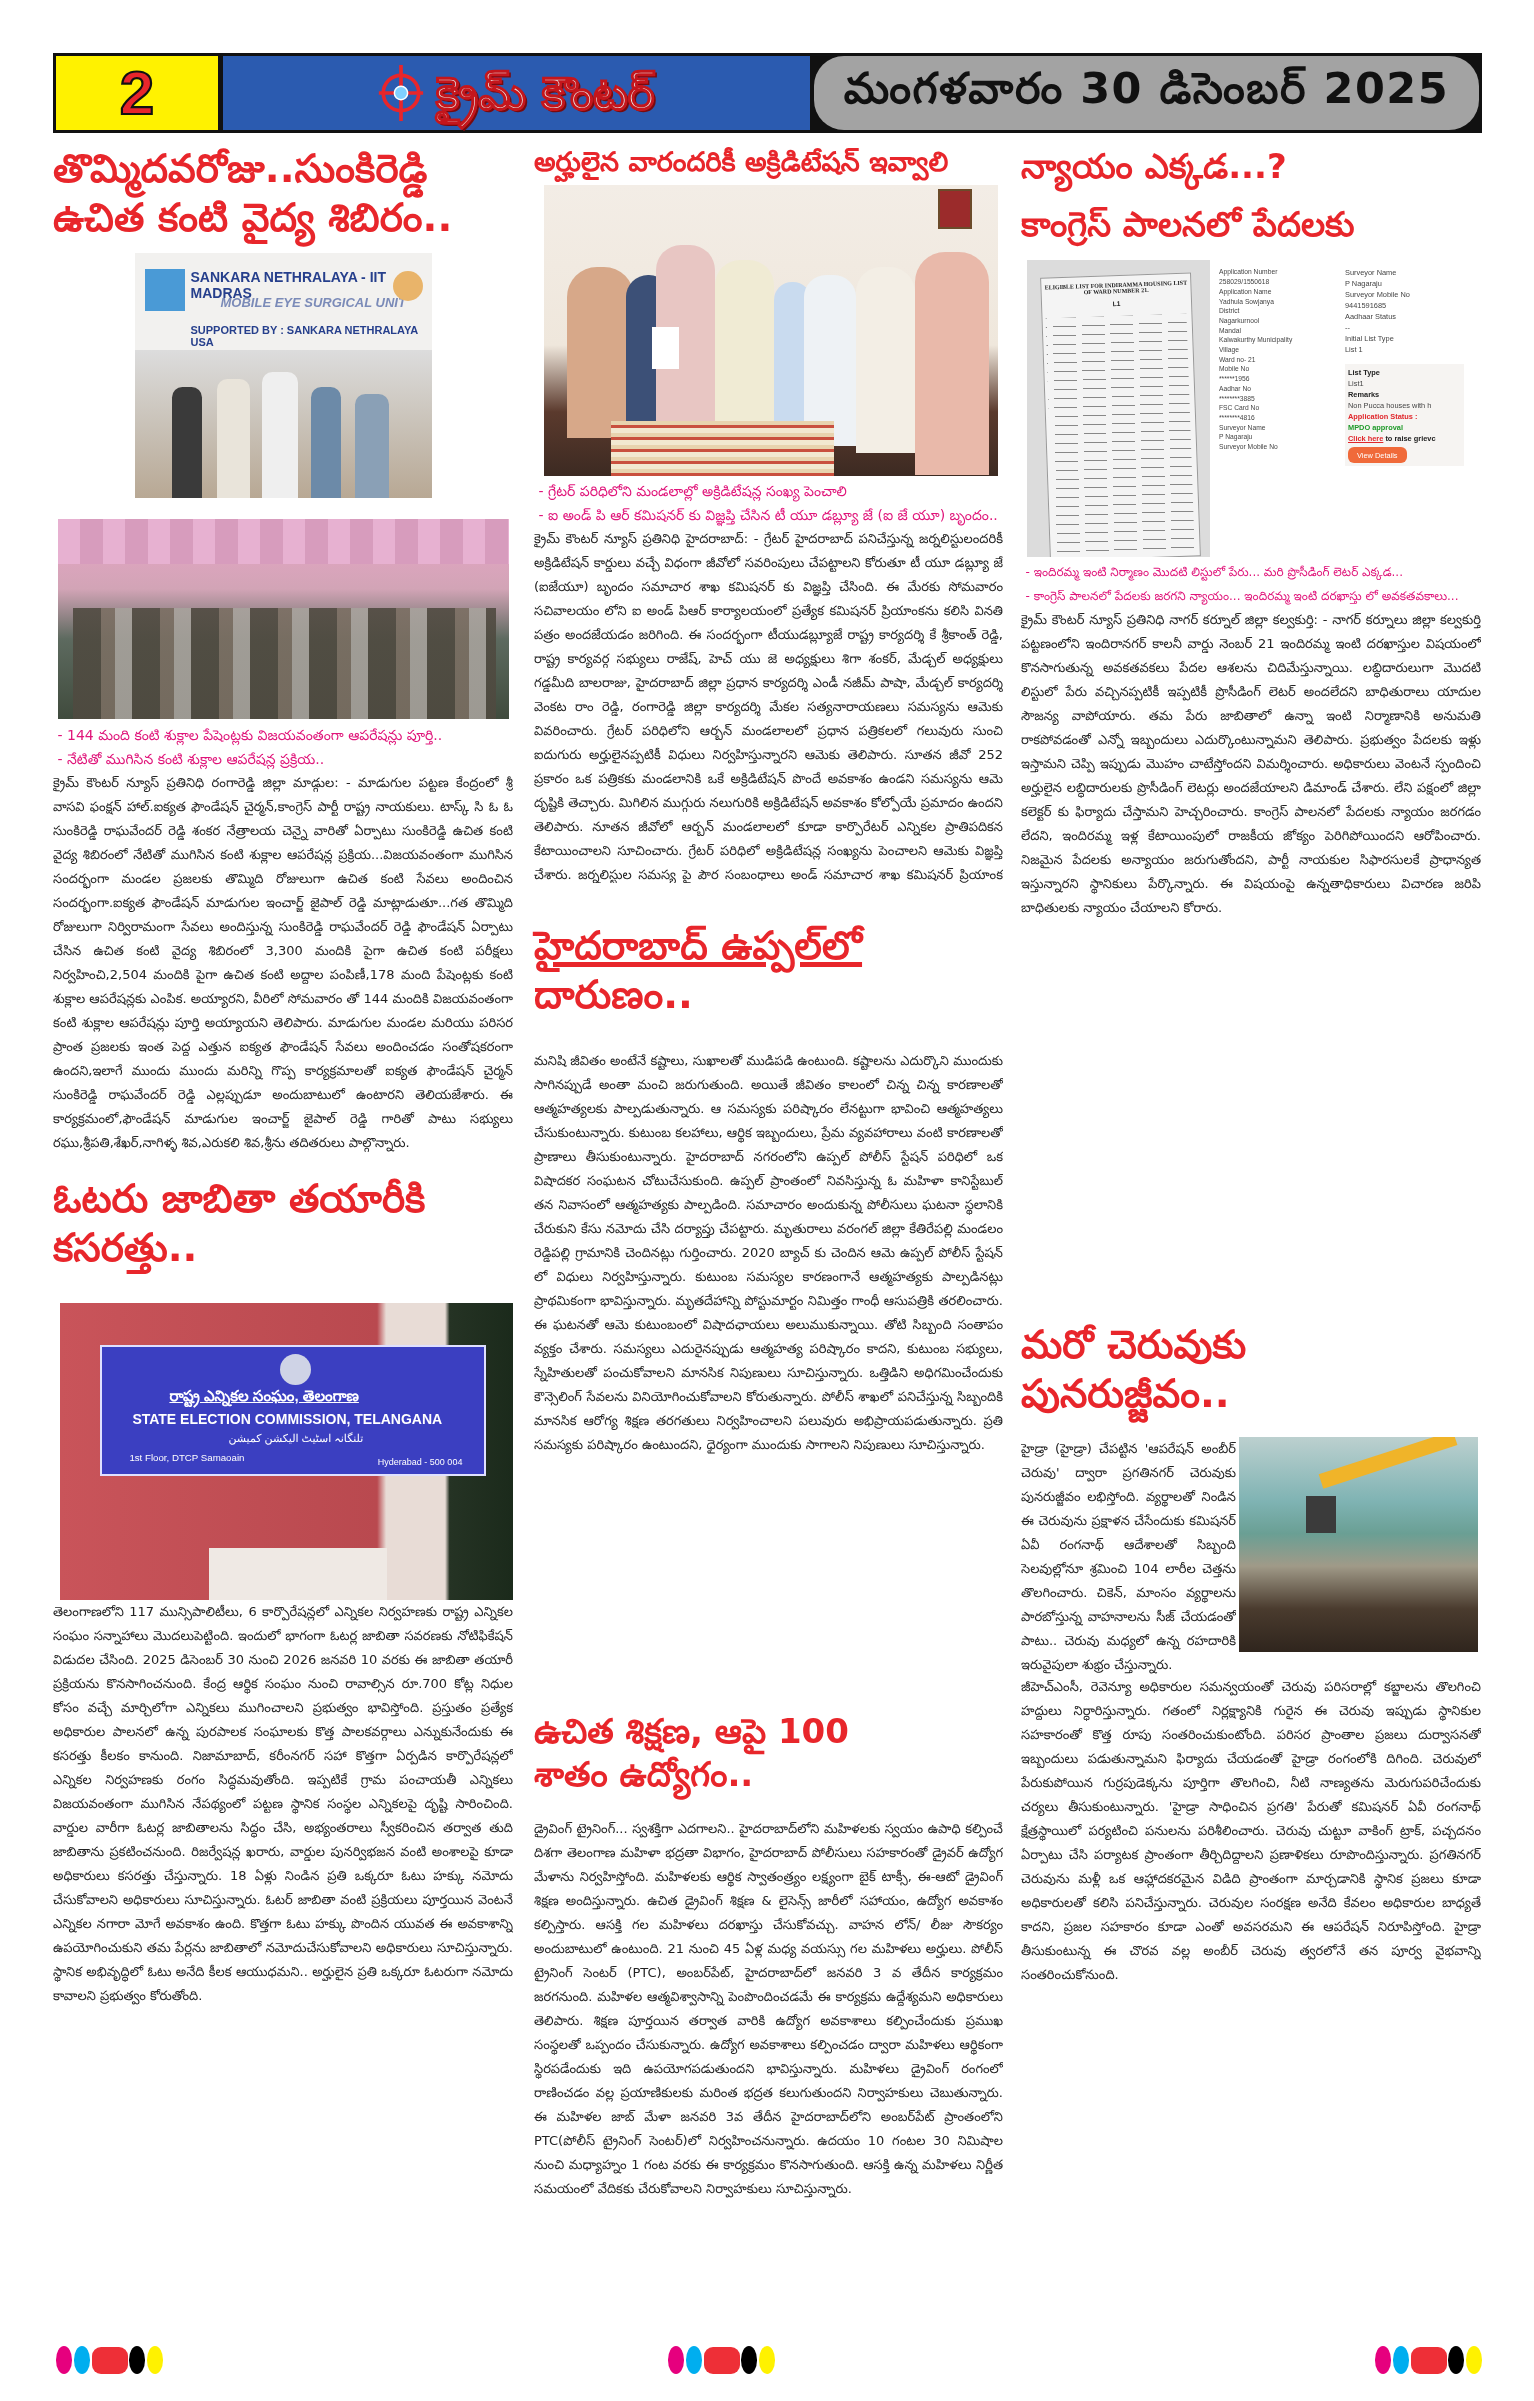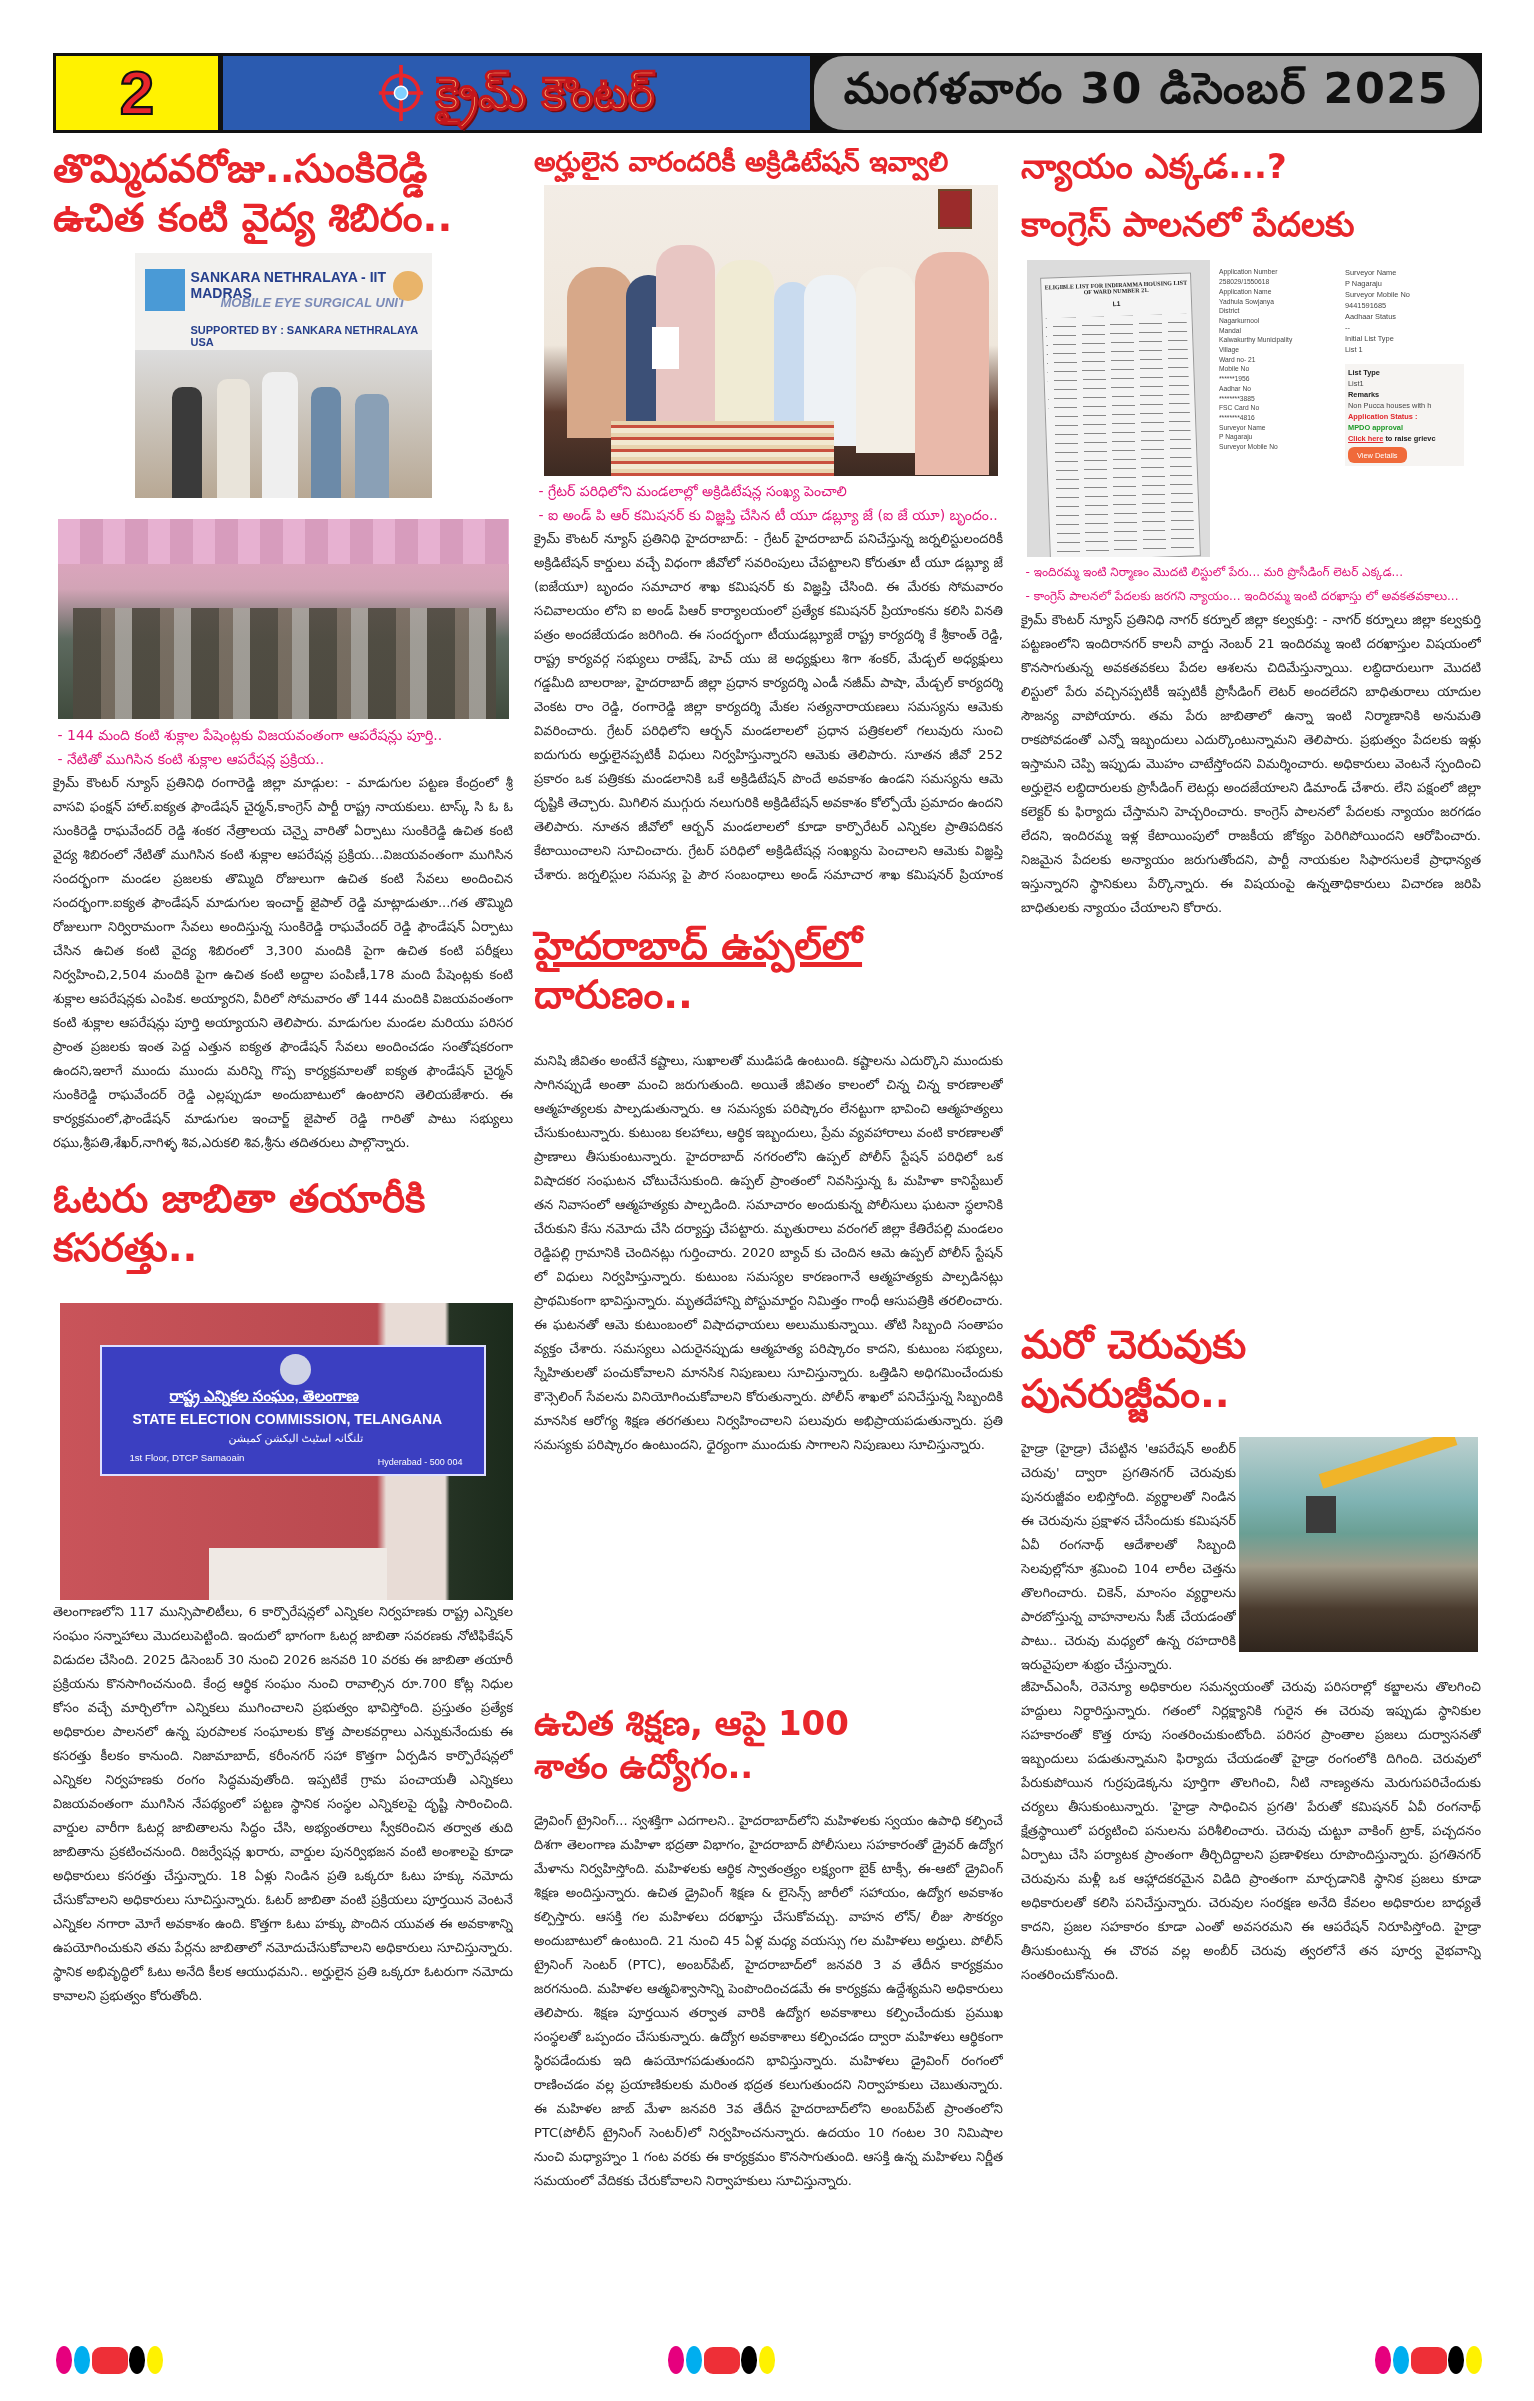--- a/index.html
+++ b/index.html
@@ -9,21 +9,21 @@
 
   
   .masthead { position: absolute; left: 0; top: 0; width: 1429px; height: 80px;
               border: 3px solid #111; box-sizing: border-box; display: flex; background: #111; }
   .mh-page { width: 162px; background: #fff200; display: flex; align-items: center; justify-content: center;
              margin-right: 4.5px; }
   .mh-page span { font-family: "Liberation Sans", sans-serif; font-weight: bold; font-size: 62px;
                   color: #e8262b; -webkit-text-stroke: 2.2px #111; line-height: 1; }
   .mh-logo { width: 587px; background: #2b5bb0; display: flex; align-items: center; justify-content: center; gap: 10.4px;
              margin-right: 4.5px; }
-  .mh-logo .brand { font-weight: bold; font-size: 45px; color: #fdba74; -webkit-text-stroke: 1.5px #c4161c;
+  .mh-logo .brand { font-weight: bold; font-size: 45px; color: #e5e5e5; -webkit-text-stroke: 1.5px #c4161c;
                     text-shadow: 2.2px 2.2px 0 #7a0a0d; line-height: 1; }
   .crosshair { width: 48px; height: 62px; position: relative; }
   .mh-date { flex: 1; background: #a3a3a3; display: flex; align-items: center; justify-content: center; border-radius: 30px; }
   .mh-date span { font-weight: bold; font-size: 43px; color: #111; letter-spacing: 1.5px; }
 
   
   .col { position: absolute; top: 92px; }
   .c1 { left: 0; width: 460px; }
   .c2 { left: 481px; width: 469px; }
   .c3 { left: 968px; width: 460px; }
@@ -141,21 +141,21 @@
       <p class="sub">- ఐ అండ్ పి ఆర్ కమిషనర్ కు విజ్ఞప్తి చేసిన టీ యూ డబ్ల్యూ జే (ఐ జే యూ) బృందం..</p>
       <p class="body" style="height:356px;overflow:hidden;">క్రైమ్ కౌంటర్ న్యూస్ ప్రతినిధి హైదరాబాద్: - గ్రేటర్ హైదరాబాద్ పనిచేస్తున్న జర్నలిస్టులందరికీ అక్రిడిటేషన్ కార్డులు వచ్చే విధంగా జీవోలో సవరింపులు చేపట్టాలని కోరుతూ టీ యూ డబ్ల్యూ జే (ఐజేయూ) బృందం సమాచార శాఖ కమిషనర్ కు విజ్ఞప్తి చేసింది. ఈ మేరకు సోమవారం సచివాలయం లోని ఐ అండ్ పిఆర్ కార్యాలయంలో ప్రత్యేక కమిషనర్ ప్రియాంకను కలిసి వినతి పత్రం అందజేయడం జరిగింది. ఈ సందర్భంగా టీయుడబ్ల్యూజే రాష్ట్ర కార్యదర్శి కే శ్రీకాంత్ రెడ్డి, రాష్ట్ర కార్యవర్గ సభ్యులు రాజేష్, హెచ్ యు జె అధ్యక్షులు శిగా శంకర్, మేడ్చల్ అధ్యక్షులు గడ్డమీది బాలరాజు, హైదరాబాద్ జిల్లా ప్రధాన కార్యదర్శి ఎండీ నజీమ్ పాషా, మేడ్చల్ కార్యదర్శి వెంకట రాం రెడ్డి, రంగారెడ్డి జిల్లా కార్యదర్శి మేకల సత్యనారాయణలు సమస్యను ఆమెకు వివరించారు. గ్రేటర్ పరిధిలోని ఆర్బన్ మండలాలలో ప్రధాన పత్రికలలో గలువురు సుంచి ఐదుగురు అర్హులైనప్పటికీ విధులు నిర్వహిస్తున్నారని ఆమెకు తెలిపారు. సూతన జీవో 252 ప్రకారం ఒక పత్రికకు మండలానికి ఒకే అక్రిడిటేషన్ పొందే అవకాశం ఉండని సమస్యను ఆమె దృష్టికి తెచ్చారు. మిగిలిన ముగ్గురు నలుగురికి అక్రిడిటేషన్ అవకాశం కోల్పోయే ప్రమాదం ఉందని తెలిపారు. నూతన జీవోలో ఆర్బన్ మండలాలలో కూడా కార్పొరేటర్ ఎన్నికల ప్రాతిపదికన కేటాయించాలని సూచించారు. గ్రేటర్ పరిధిలో అక్రిడిటేషన్ల సంఖ్యను పెంచాలని ఆమెకు విజ్ఞప్తి చేశారు. జర్నలిస్టుల సమస్య పై పౌర సంబంధాలు అండ్ సమాచార శాఖ కమిషనర్ ప్రియాంక సానుకూలంగా స్పందించారు. అర్బన్ మండలాలలో పనిచేస్తున్న అర్హులైన జర్నలిస్టులందరికీ అక్రిడిటేషన్ లు ఇవ్వడం న్యాయ బద్ధమైనదని తెలిపారు. త్వరలోనే మంత్రితో చర్చించి తగు నిర్ణయం తీసుకుంటామని హామీని ఇచ్చారు.</p>
     </div>
 
     <div style="margin-top:39px;">
       <h2 class="headline h-xl" style="text-decoration: underline; text-decoration-thickness: 4.5px;">హైదరాబాద్ ఉప్పల్‌లో</h2>
       <h2 class="headline h-xl">దారుణం..</h2>
       <p class="body" style="margin-top:30px;height:639px;overflow:hidden;">మనిషి జీవితం అంటేనే కష్టాలు, సుఖాలతో ముడిపడి ఉంటుంది. కష్టాలను ఎదుర్కొని ముందుకు సాగినప్పుడే అంతా మంచి జరుగుతుంది. అయితే జీవితం కాలంలో చిన్న చిన్న కారణాలతో ఆత్మహత్యలకు పాల్పడుతున్నారు. ఆ సమస్యకు పరిష్కారం లేనట్టుగా భావించి ఆత్మహత్యలు చేసుకుంటున్నారు. కుటుంబ కలహాలు, ఆర్థిక ఇబ్బందులు, ప్రేమ వ్యవహారాలు వంటి కారణాలతో ప్రాణాలు తీసుకుంటున్నారు. హైదరాబాద్ నగరంలోని ఉప్పల్ పోలీస్ స్టేషన్ పరిధిలో ఒక విషాదకర సంఘటన చోటుచేసుకుంది. ఉప్పల్ ప్రాంతంలో నివసిస్తున్న ఓ మహిళా కానిస్టేబుల్ తన నివాసంలో ఆత్మహత్యకు పాల్పడింది. సమాచారం అందుకున్న పోలీసులు ఘటనా స్థలానికి చేరుకుని కేసు నమోదు చేసి దర్యాప్తు చేపట్టారు. మృతురాలు వరంగల్ జిల్లా కేతిరేపల్లి మండలం రెడ్డిపల్లి గ్రామానికి చెందినట్లు గుర్తించారు. 2020 బ్యాచ్ కు చెందిన ఆమె ఉప్పల్ పోలీస్ స్టేషన్ లో విధులు నిర్వహిస్తున్నారు. కుటుంబ సమస్యల కారణంగానే ఆత్మహత్యకు పాల్పడినట్లు ప్రాథమికంగా భావిస్తున్నారు. మృతదేహాన్ని పోస్టుమార్టం నిమిత్తం గాంధీ ఆసుపత్రికి తరలించారు. ఈ ఘటనతో ఆమె కుటుంబంలో విషాదఛాయలు అలుముకున్నాయి. తోటి సిబ్బంది సంతాపం వ్యక్తం చేశారు. సమస్యలు ఎదురైనప్పుడు ఆత్మహత్య పరిష్కారం కాదని, కుటుంబ సభ్యులు, స్నేహితులతో పంచుకోవాలని మానసిక నిపుణులు సూచిస్తున్నారు. ఒత్తిడిని అధిగమించేందుకు కౌన్సెలింగ్ సేవలను వినియోగించుకోవాలని కోరుతున్నారు. పోలీస్ శాఖలో పనిచేస్తున్న సిబ్బందికి మానసిక ఆరోగ్య శిక్షణ తరగతులు నిర్వహించాలని పలువురు అభిప్రాయపడుతున్నారు. ప్రతి సమస్యకు పరిష్కారం ఉంటుందని, ధైర్యంగా ముందుకు సాగాలని నిపుణులు సూచిస్తున్నారు.</p>
     </div>
 
-    <div style="margin-top:14px;">
+    <div style="margin-top:22px;">
       <h2 class="headline h-lg">ఉచిత శిక్షణ, ఆపై 100</h2>
       <h2 class="headline h-lg">శాతం ఉద్యోగం..</h2>
       <p class="body" style="margin-top:22px;height:475px;overflow:hidden;">డ్రైవింగ్ ట్రైనింగ్... స్వశక్తిగా ఎదగాలని.. హైదరాబాద్‌లోని మహిళలకు స్వయం ఉపాధి కల్పించే దిశగా తెలంగాణ మహిళా భద్రతా విభాగం, హైదరాబాద్ పోలీసులు సహకారంతో డ్రైవర్ ఉద్యోగ మేళాను నిర్వహిస్తోంది. మహిళలకు ఆర్థిక స్వాతంత్ర్యం లక్ష్యంగా బైక్ టాక్సీ, ఈ-ఆటో డ్రైవింగ్ శిక్షణ అందిస్తున్నారు. ఉచిత డ్రైవింగ్ శిక్షణ &amp; లైసెన్స్ జారీలో సహాయం, ఉద్యోగ అవకాశం కల్పిస్తారు. ఆసక్తి గల మహిళలు దరఖాస్తు చేసుకోవచ్చు. వాహన లోన్/ లీజు సౌకర్యం అందుబాటులో ఉంటుంది. 21 నుంచి 45 ఏళ్ల మధ్య వయస్సు గల మహిళలు అర్హులు. పోలీస్ ట్రైనింగ్ సెంటర్ (PTC), అంబర్‌పేట్, హైదరాబాద్‌లో జనవరి 3 వ తేదీన కార్యక్రమం జరగనుంది. మహిళల ఆత్మవిశ్వాసాన్ని పెంపొందించడమే ఈ కార్యక్రమ ఉద్దేశ్యమని అధికారులు తెలిపారు. శిక్షణ పూర్తయిన తర్వాత వారికి ఉద్యోగ అవకాశాలు కల్పించేందుకు ప్రముఖ సంస్థలతో ఒప్పందం చేసుకున్నారు. ఉద్యోగ అవకాశాలు కల్పించడం ద్వారా మహిళలు ఆర్థికంగా స్థిరపడేందుకు ఇది ఉపయోగపడుతుందని భావిస్తున్నారు. మహిళలు డ్రైవింగ్ రంగంలో రాణించడం వల్ల ప్రయాణికులకు మరింత భద్రత కలుగుతుందని నిర్వాహకులు చెబుతున్నారు. ఈ మహిళల జాబ్ మేళా జనవరి 3వ తేదీన హైదరాబాద్‌లోని అంబర్‌పేట్ ప్రాంతంలోని PTC(పోలీస్ ట్రైనింగ్ సెంటర్)లో నిర్వహించనున్నారు. ఉదయం 10 గంటల 30 నిమిషాల నుంచి మధ్యాహ్నం 1 గంట వరకు ఈ కార్యక్రమం కొనసాగుతుంది. ఆసక్తి ఉన్న మహిళలు నిర్ణీత సమయంలో వేదికకు చేరుకోవాలని నిర్వాహకులు సూచిస్తున్నారు.</p>
     </div>
   </div>
 
   <div class="col c3">
     <div>
       <h2 class="headline h-lg">న్యాయం ఎక్కడ...?</h2>
       <h2 class="headline h-lg" style="margin-top:15px;">కాంగ్రెస్ పాలనలో పేదలకు</h2>

